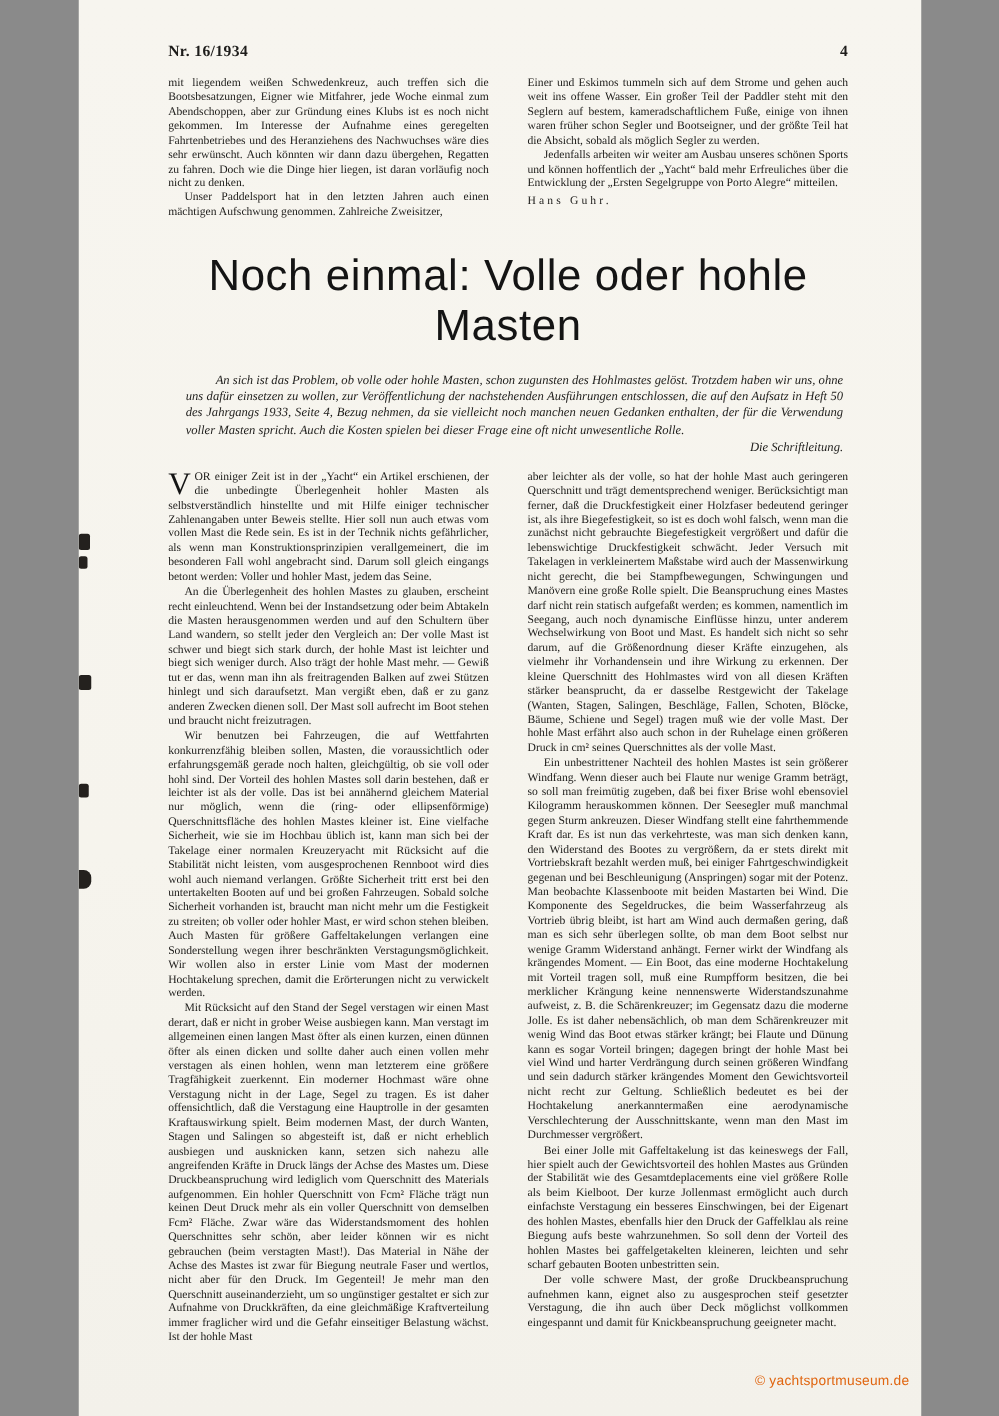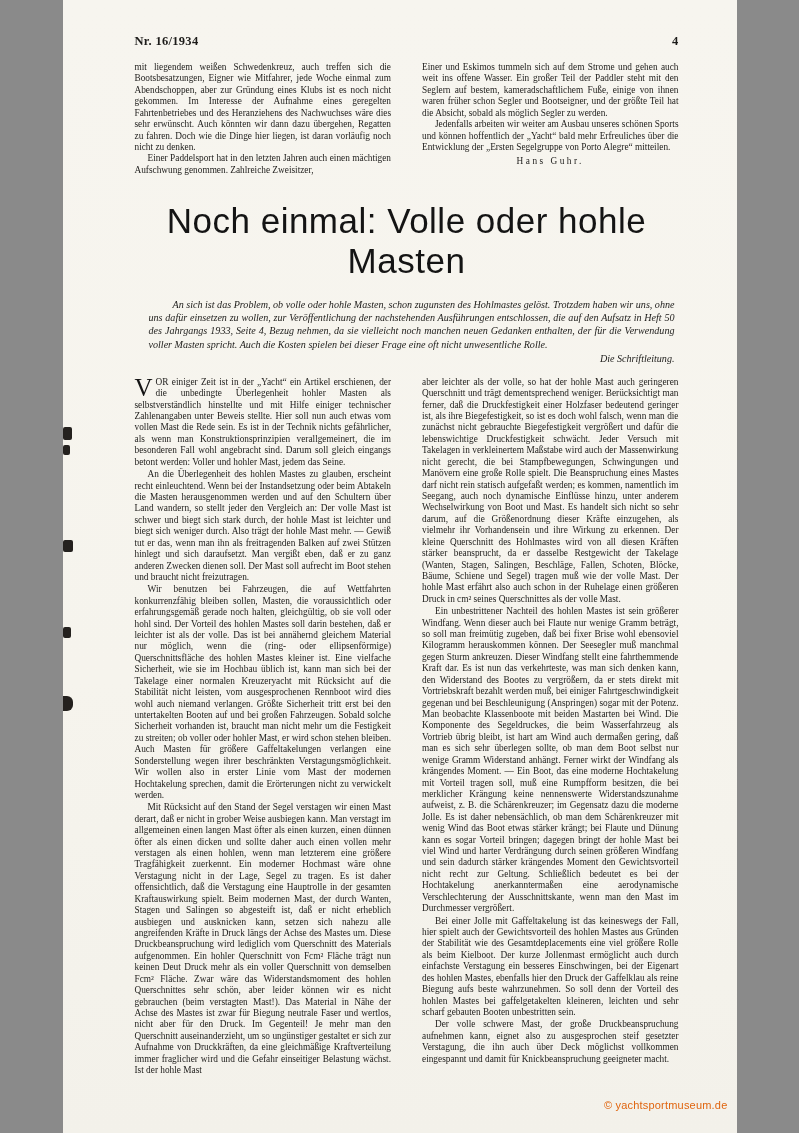--- a/index.html
+++ b/index.html
@@ -15,21 +15,21 @@
     overflow:hidden;
   }
   .page-header{
     display:flex;justify-content:space-between;align-items:baseline;
     font-weight:bold;font-size:12.5px;margin-bottom:13px;letter-spacing:.3px;
   }
   .columns{display:flex;gap:31px;}
   .col{flex:1;min-width:0;text-align:justify;font-size:9.3px;line-height:1.23;hyphens:auto;}
   p{margin:0;}
   p.indent{text-indent:13px;}
-  .byline{text-align:center;letter-spacing:2.5px;margin-top:3px;font-size:9.3px;}
+  .byline{text-align:left;letter-spacing:2.5px;margin-top:3px;font-size:9.3px;}
   .headline{
     font-family:"Liberation Sans",sans-serif;
     font-size:35px;font-weight:400;letter-spacing:.5px;
     text-align:center;color:#141414;
     margin:25px 0 17px;
   }
   .intro{
     font-style:italic;font-size:10.1px;line-height:1.3;
     text-align:justify;margin:0 4px 12px 14px;hyphens:auto;
   }
@@ -59,21 +59,21 @@
 <div class="page">
 
   <div class="page-header">
     <span>Nr. 16/1934</span>
     <span>4</span>
   </div>
 
   <div class="columns top-section">
     <div class="col">
       <p>mit liegendem weißen Schwedenkreuz, auch treffen sich die Bootsbesatzungen, Eigner wie Mitfahrer, jede Woche einmal zum Abendschoppen, aber zur Gründung eines Klubs ist es noch nicht gekommen. Im Interesse der Aufnahme eines geregelten Fahrtenbetriebes und des Heranziehens des Nachwuchses wäre dies sehr erwünscht. Auch könnten wir dann dazu übergehen, Regatten zu fahren. Doch wie die Dinge hier liegen, ist daran vorläufig noch nicht zu denken.</p>
-      <p class="indent">Einer Paddelsport hat in den letzten Jahren auch einen mächtigen Aufschwung genommen. Zahlreiche Zweisitzer,</p>
+      <p class="indent">Unser Paddelsport hat in den letzten Jahren auch einen mächtigen Aufschwung genommen. Zahlreiche Zweisitzer,</p>
     </div>
     <div class="col">
       <p>Einer und Eskimos tummeln sich auf dem Strome und gehen auch weit ins offene Wasser. Ein großer Teil der Paddler steht mit den Seglern auf bestem, kameradschaftlichem Fuße, einige von ihnen waren früher schon Segler und Bootseigner, und der größte Teil hat die Absicht, sobald als möglich Segler zu werden.</p>
       <p class="indent">Jedenfalls arbeiten wir weiter am Ausbau unseres schönen Sports und können hoffentlich der „Yacht“ bald mehr Erfreuliches über die Entwicklung der „Ersten Segelgruppe von Porto Alegre“ mitteilen.</p>
       <div class="byline">Hans Guhr.</div>
     </div>
   </div>
 
   <h1 class="headline">Noch einmal: Volle oder hohle Masten</h1>
 

